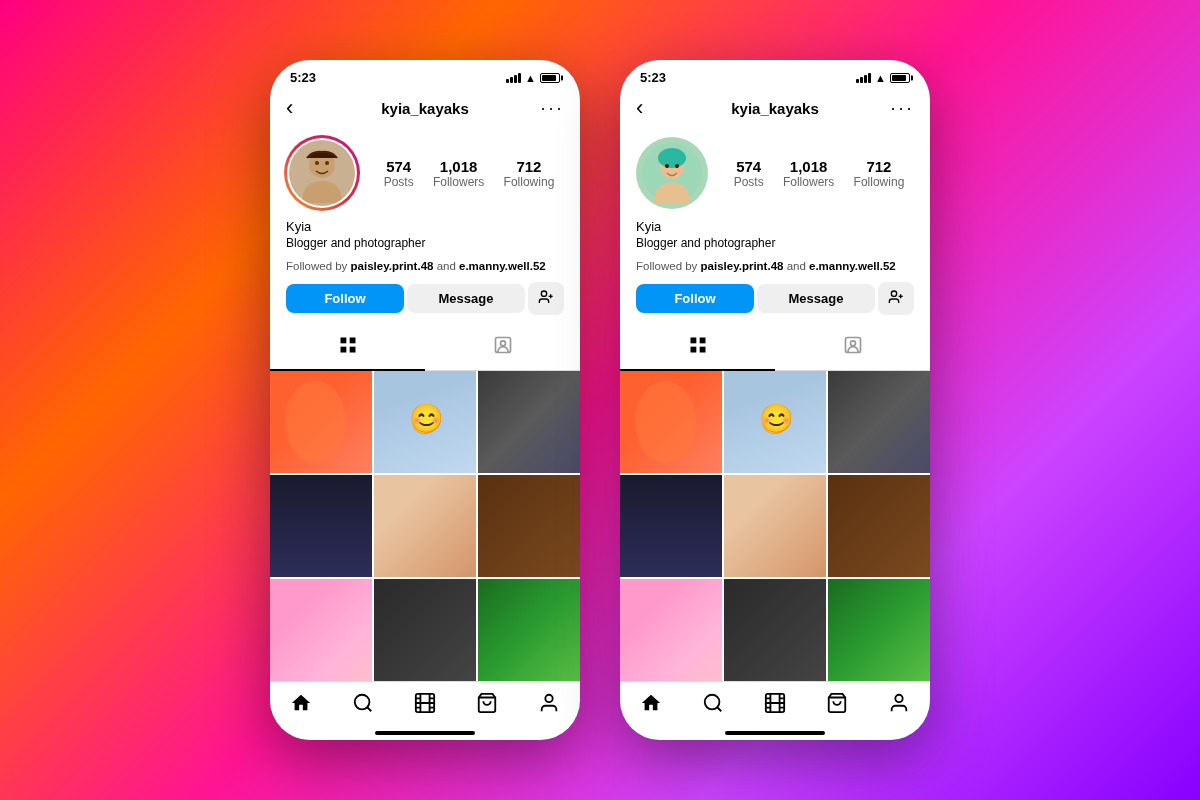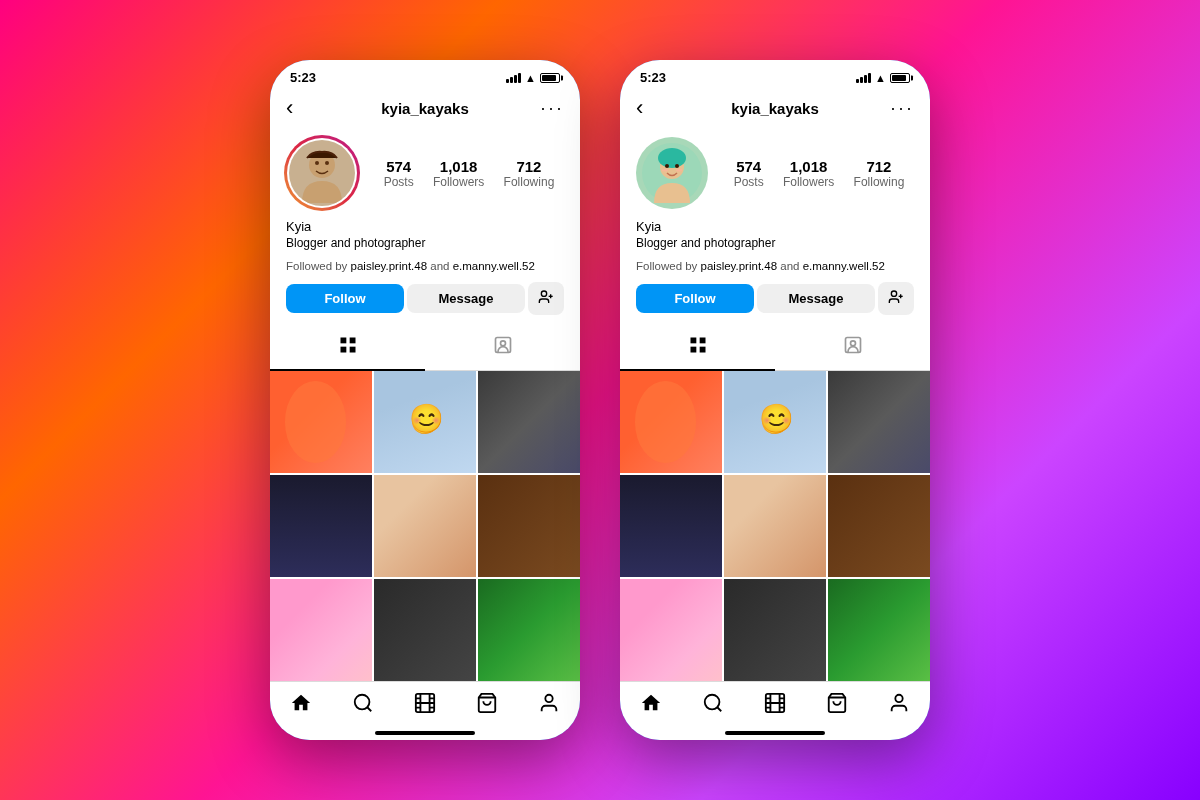--- a/index.html
+++ b/index.html
@@ -199,21 +199,21 @@
       font-size: 12px;
       color: #000;
       margin-bottom: 10px;
     }
     .bio-followed {
       font-size: 11.5px;
       color: #555;
       margin-bottom: 10px;
     }
     .bio-followed strong {
-      font-weight: 400;
+      font-weight: 700;
       color: #000;
     }
 
     .action-buttons {
       display: flex;
       gap: 3px;
       align-items: center;
     }
     .btn-follow {
       flex: 1;

